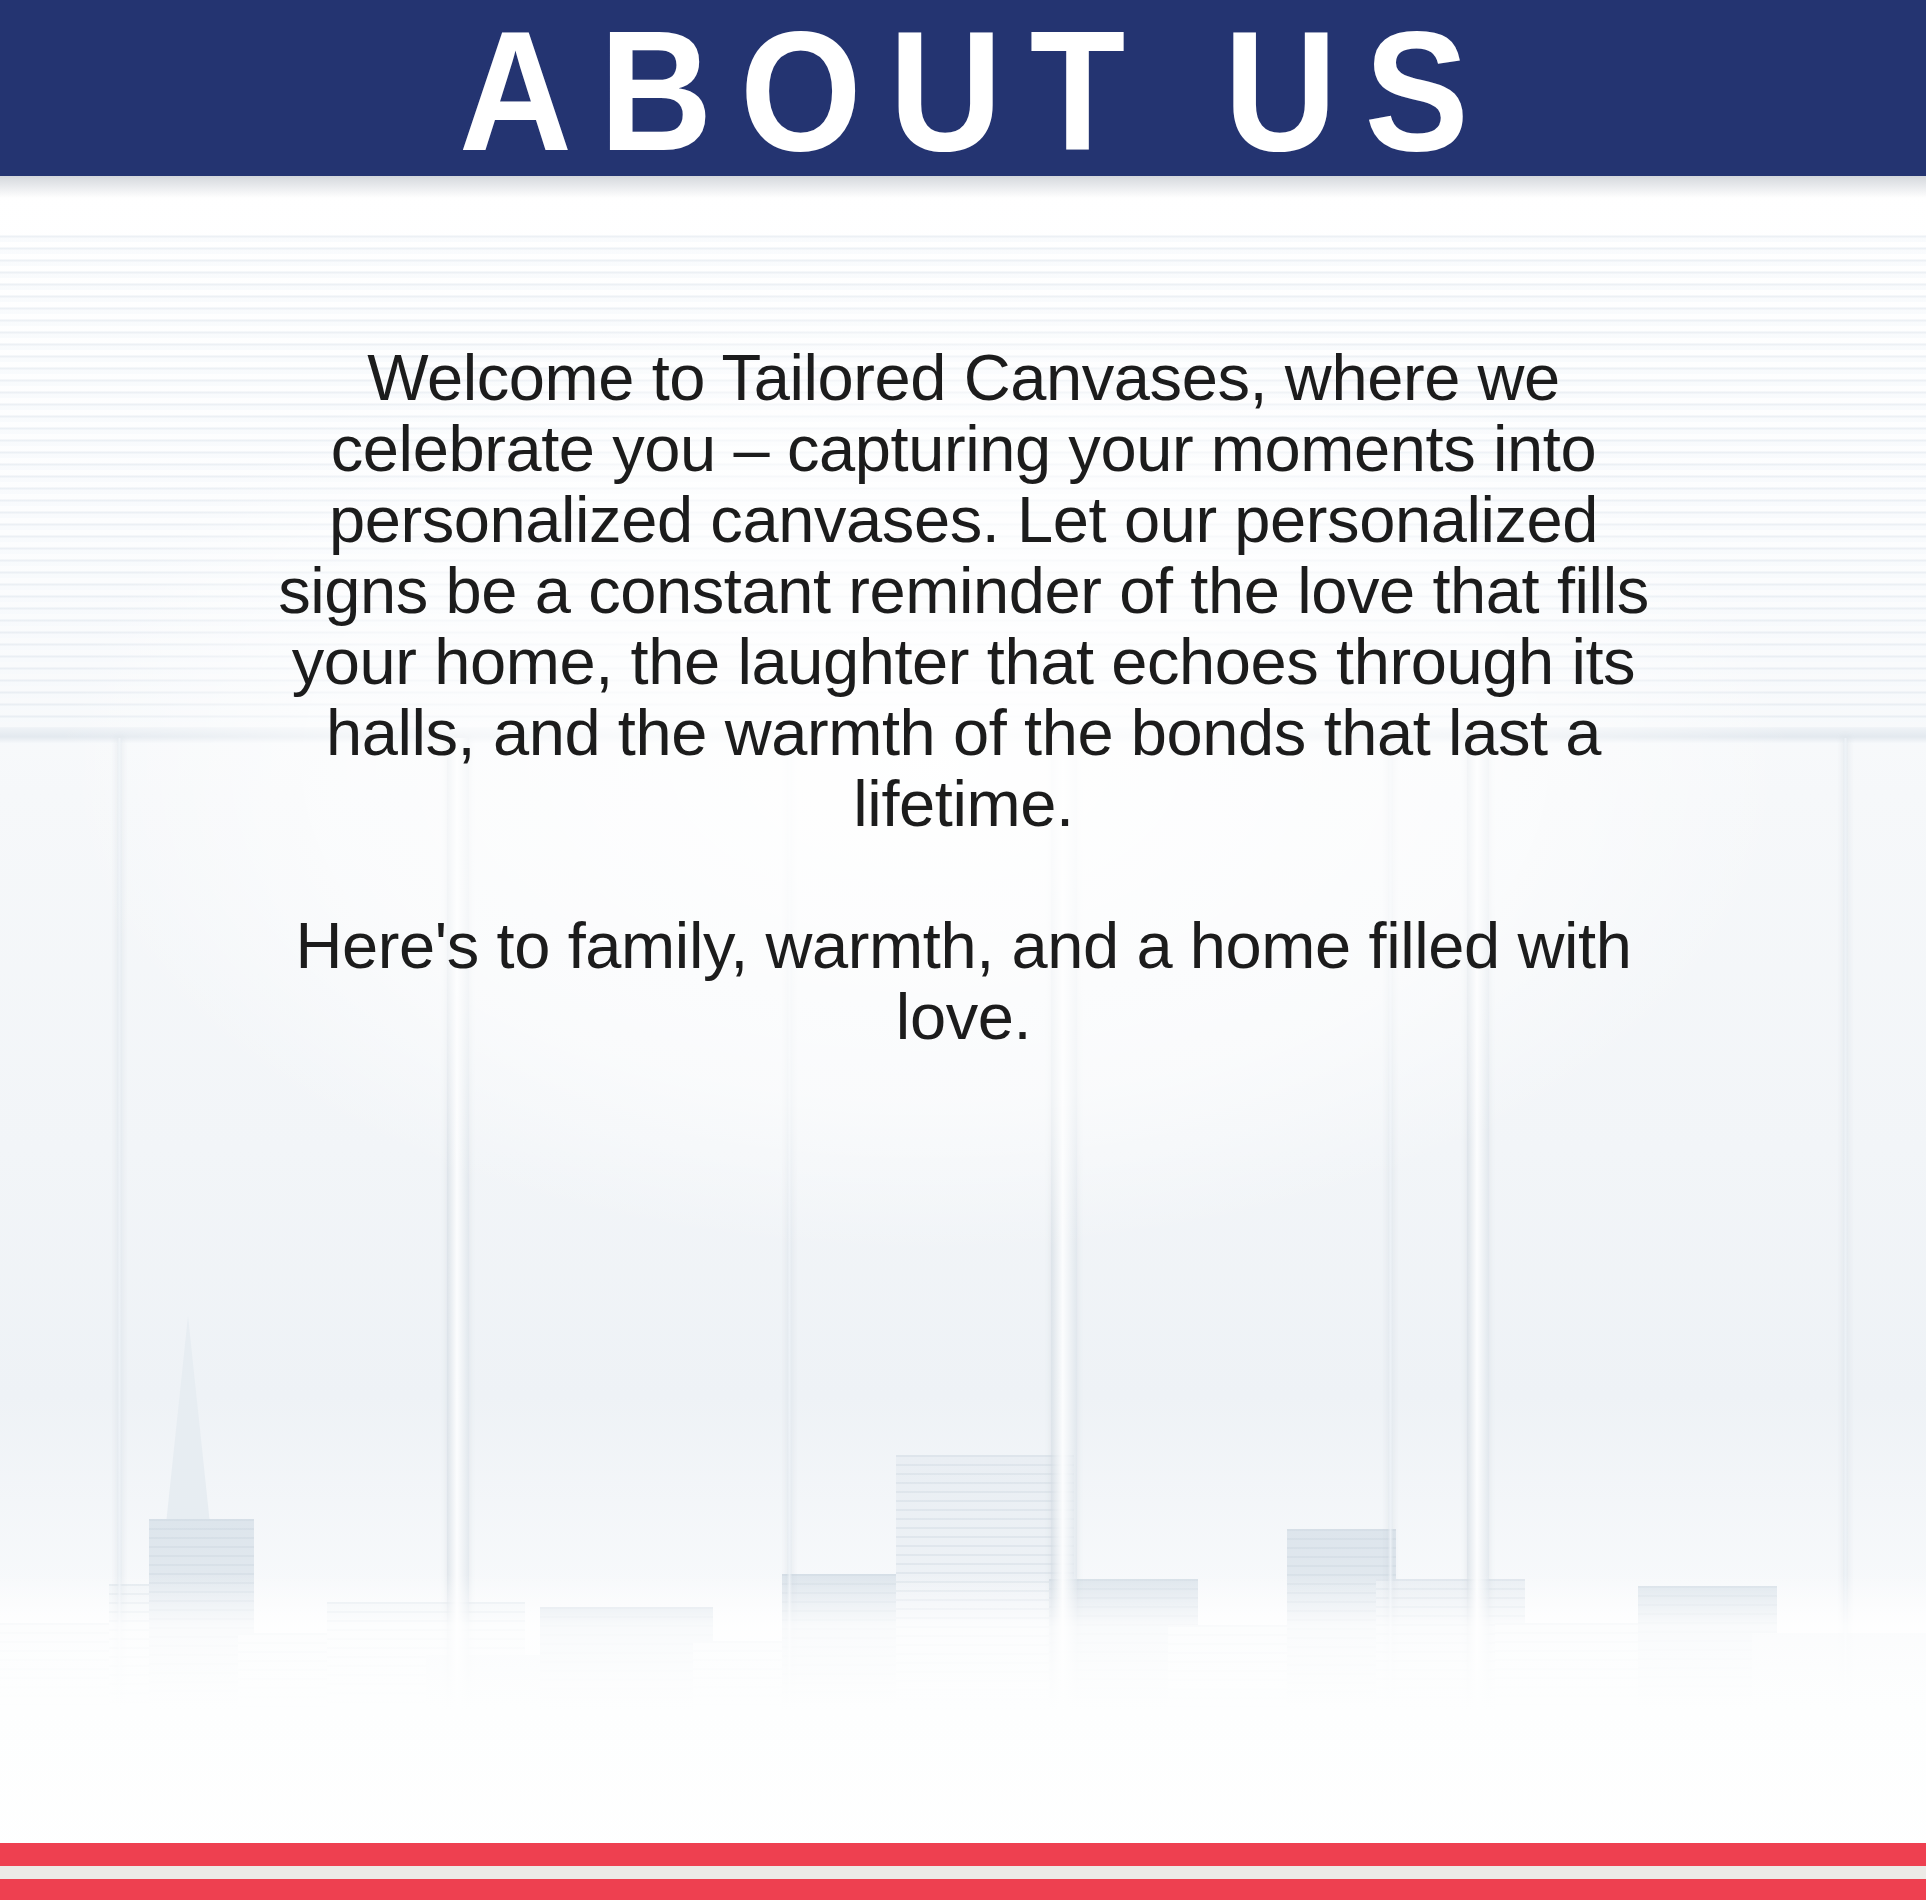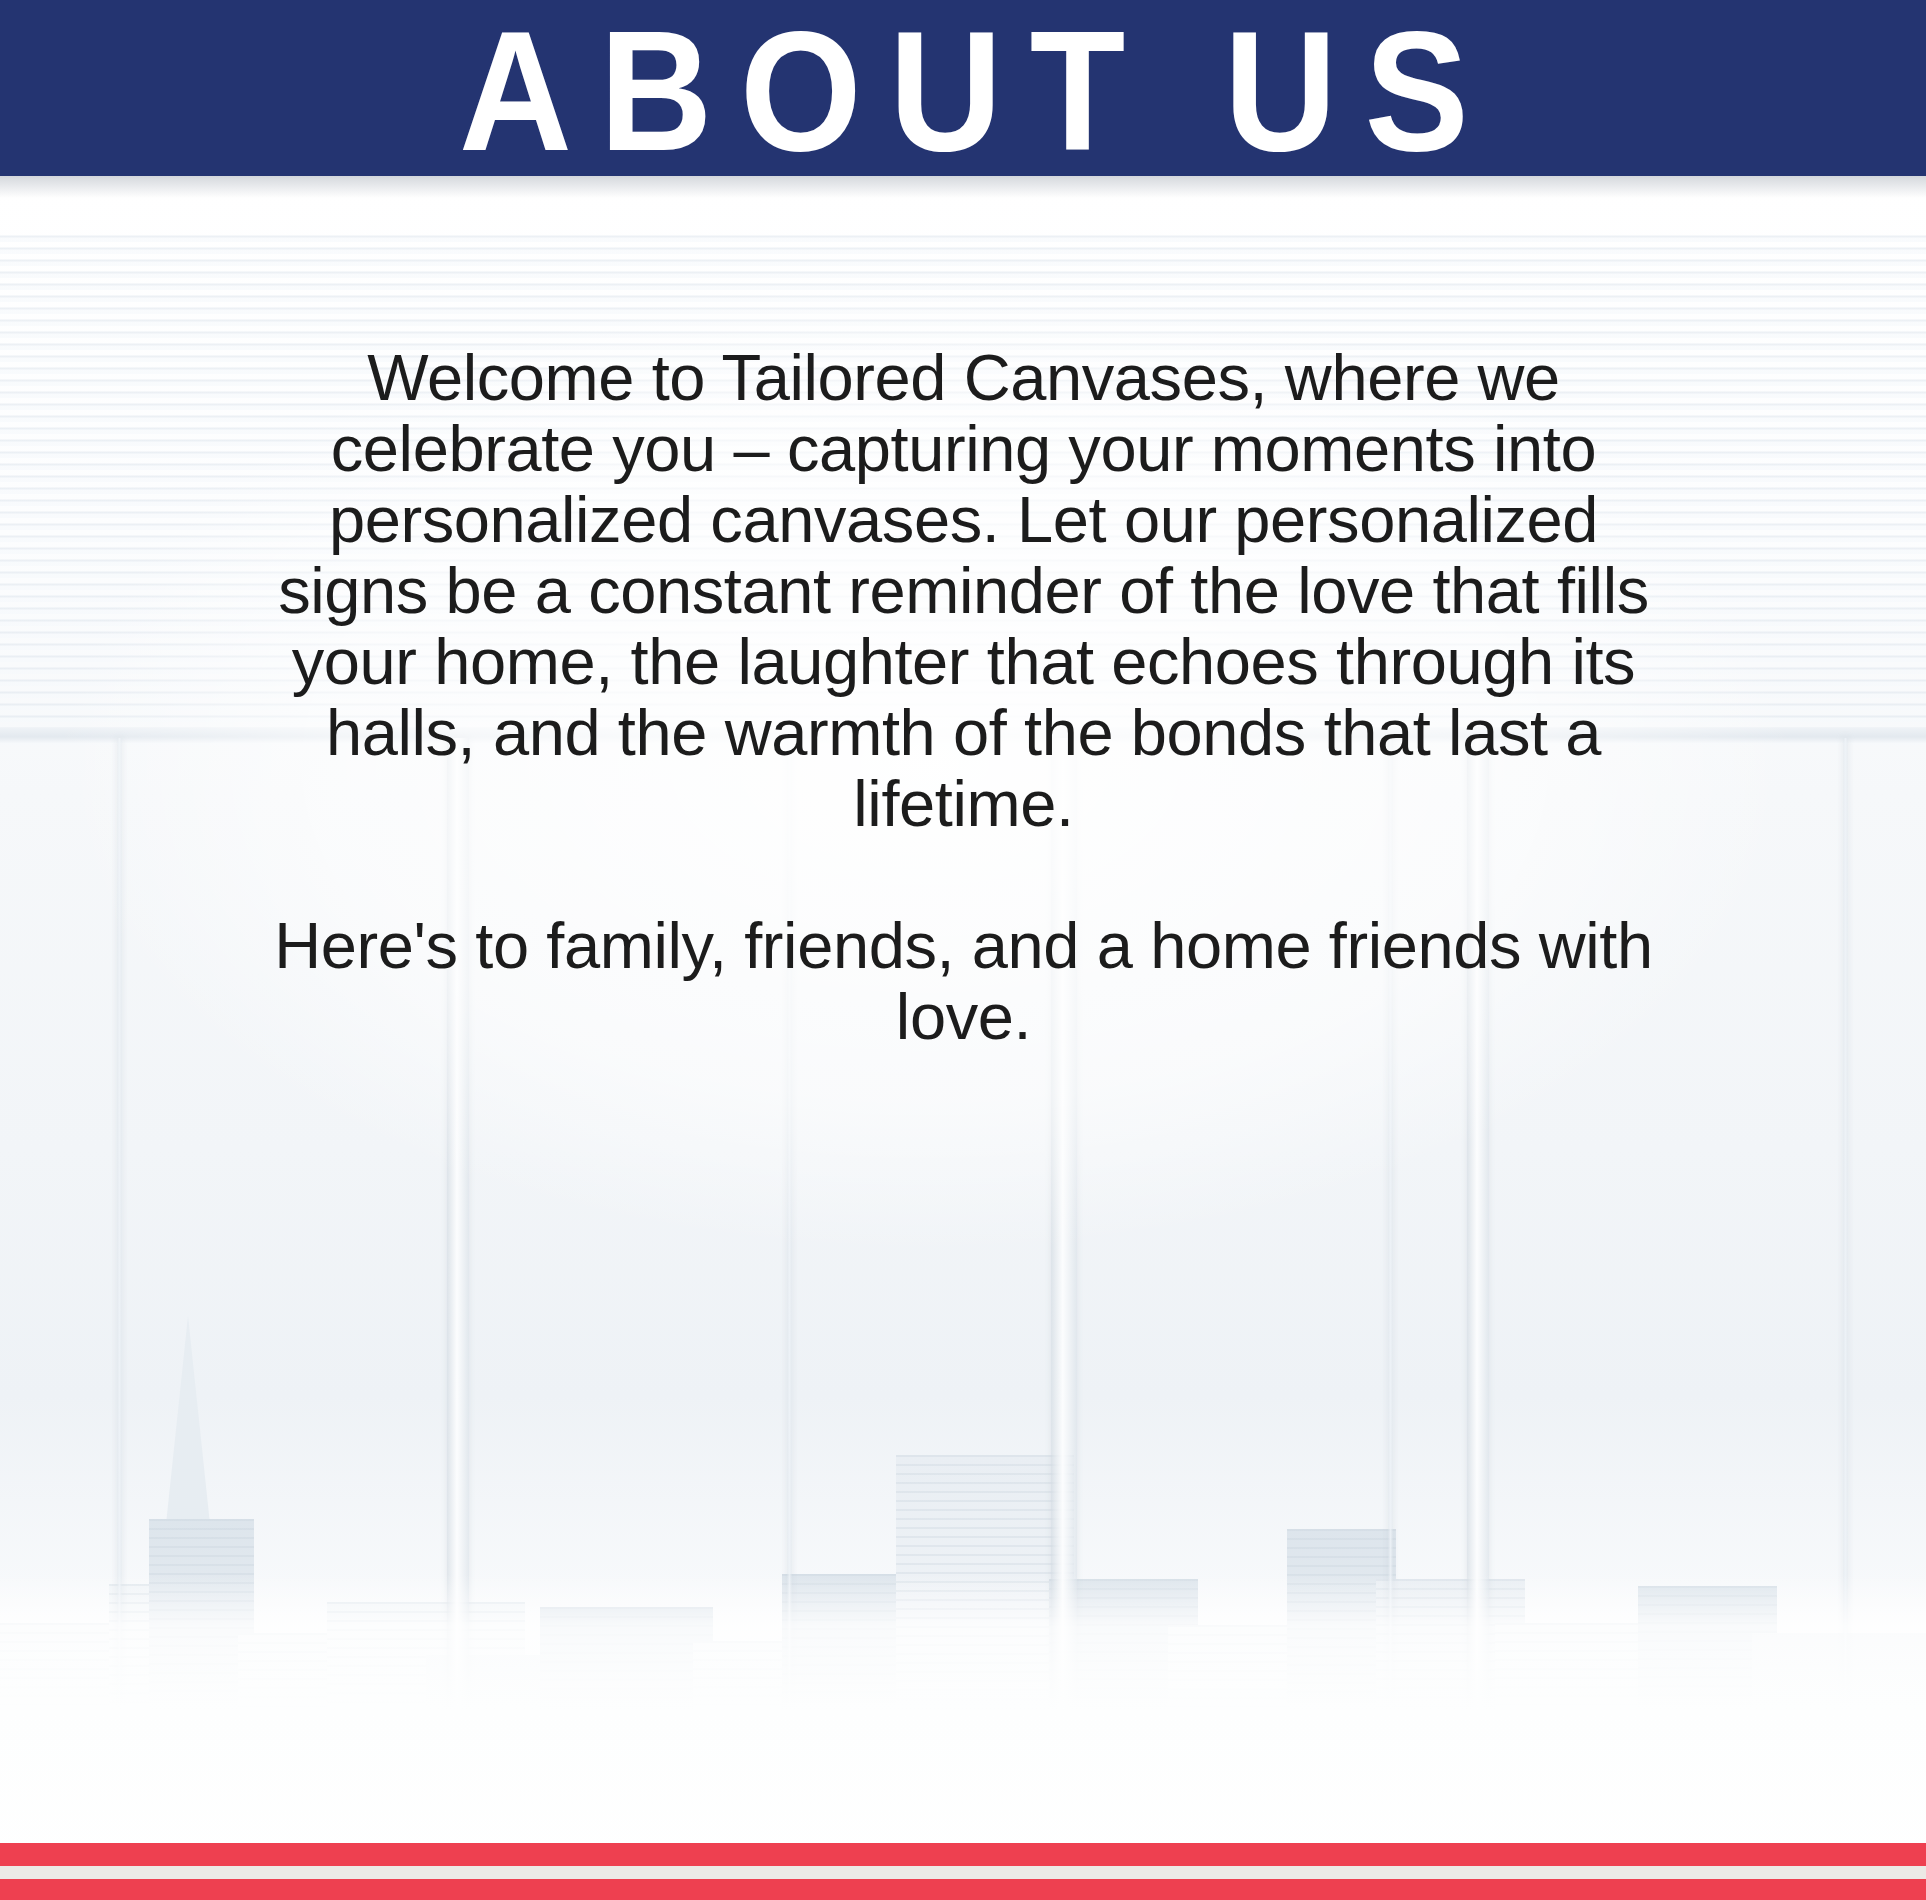--- a/index.html
+++ b/index.html
@@ -390,21 +390,21 @@
   </div>
 
   <div class="header-bar">
     <div class="header-title">ABOUT US</div>
   </div>
   <div class="header-shadow"></div>
 
   <div class="body-copy">
     <p>Welcome to Tailored Canvases, where we celebrate you – capturing your moments into personalized canvases. Let our personalized signs be a constant reminder of the love that fills your home, the laughter that echoes through its halls, and the warmth of the bonds that last a lifetime.</p>
     <div class="para-gap"></div>
-    <p>Here's to family, friends, and a home friends with love.</p>
+    <p>Here's to family, warmth, and a home filled with love.</p>
   </div>
 
 
   <div class="rule rule-top"></div>
   <div class="rule rule-gap"></div>
   <div class="rule rule-bot"></div>
 
 </div>
 
 

